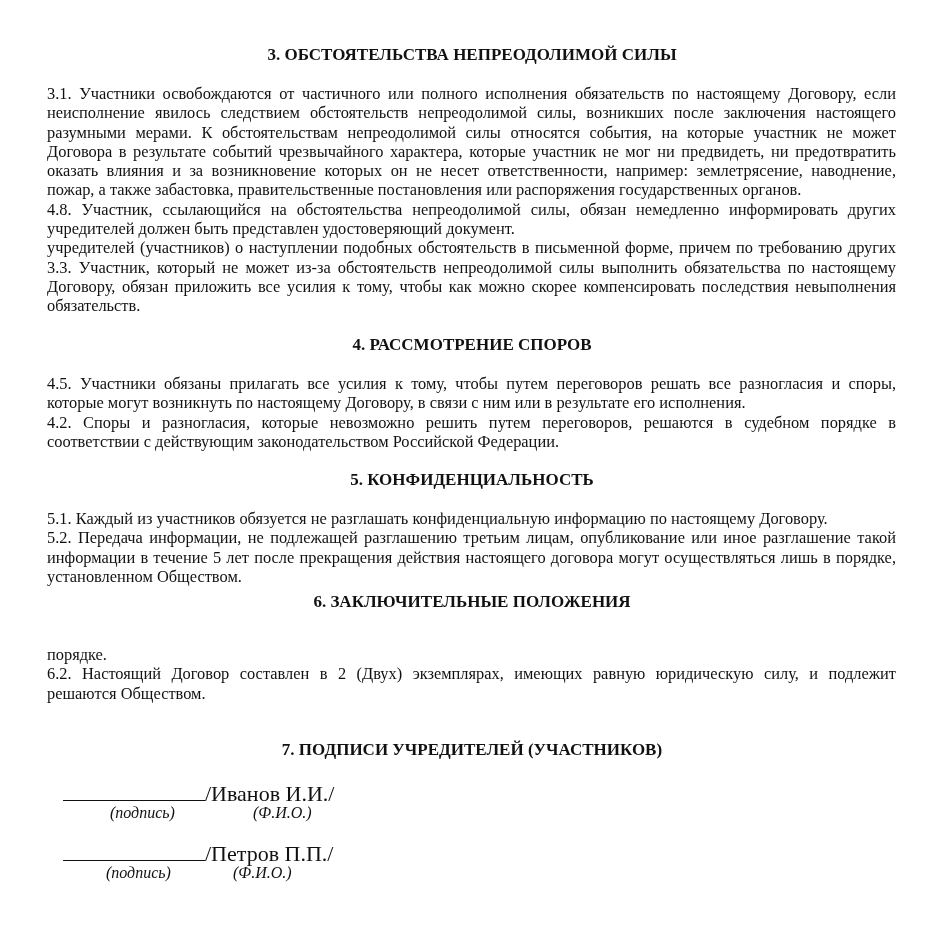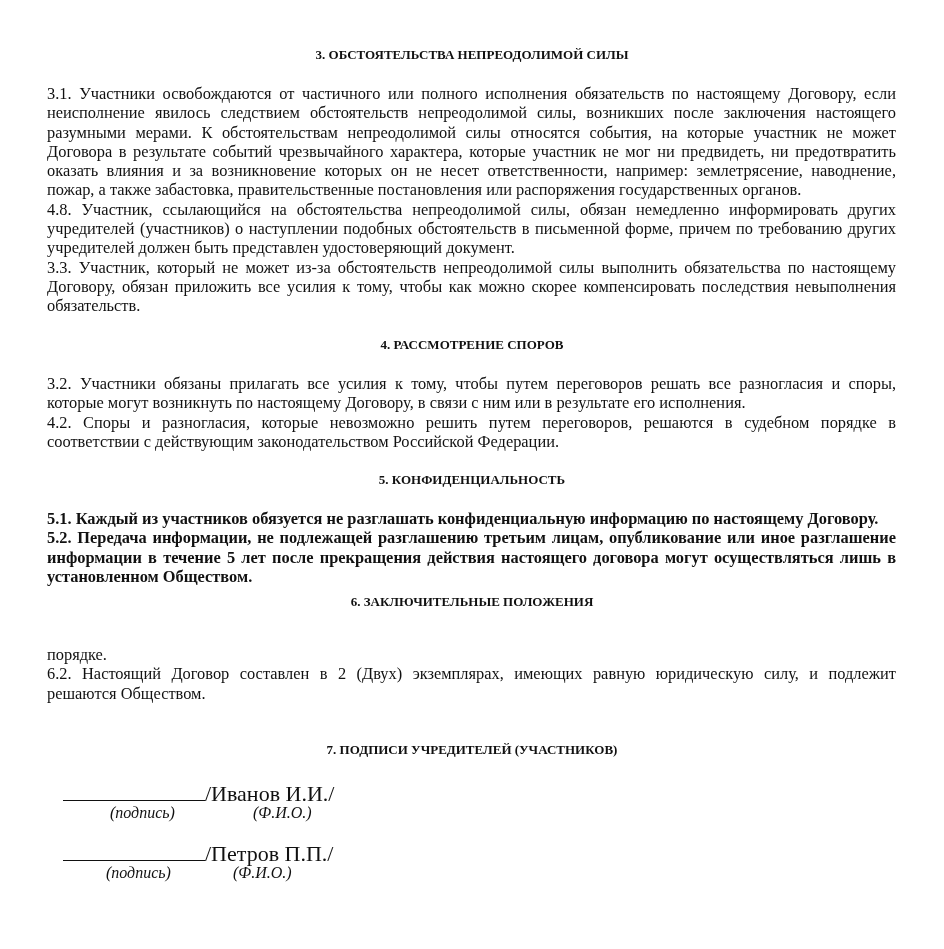--- a/index.html
+++ b/index.html
@@ -4,21 +4,21 @@
 <style>
   html, body { margin: 0; padding: 0; background: #ffffff; }
   body {
     width: 944px; height: 949px; overflow: hidden;
     font-family: "Liberation Serif", "DejaVu Serif", serif;
     color: #111111;
   }
   .page { position: relative; width: 944px; height: 949px; }
   .heading {
     position: absolute; left: 0; width: 944px; text-align: center;
-    font-weight: bold; font-size: 13px; line-height: 20px;
+    font-weight: bold; font-size: 17px; line-height: 20px;
   }
   .para {
     position: absolute; left: 47px; width: 849px;
     font-size: 16.4px; line-height: 19.3px;
     text-align: justify;
   }
   .line { display: block; height: 19.3px; white-space: nowrap; }
   .line.j { text-align: justify; text-align-last: justify; white-space: normal; overflow: hidden; }
   .sig { position: absolute; font-size: 22px; line-height: 19px; white-space: nowrap; }
   .sig .rule { display: inline-block; border-bottom: 1px solid #111; vertical-align: baseline; height: 14px; }
@@ -31,37 +31,37 @@
 
   <div class="heading" style="top:45px;">3. ОБСТОЯТЕЛЬСТВА НЕПРЕОДОЛИМОЙ СИЛЫ</div>
   <div class="para" style="top:84px;">
     <span class="line j">3.1. Участники освобождаются от частичного или полного исполнения обязательств по настоящему Договору, если</span>
     <span class="line j">неисполнение явилось следствием обстоятельств непреодолимой силы, возникших после заключения настоящего</span>
     <span class="line j">разумными мерами. К обстоятельствам непреодолимой силы относятся события, на которые участник не может</span>
     <span class="line j">Договора в результате событий чрезвычайного характера, которые участник не мог ни предвидеть, ни предотвратить</span>
     <span class="line j">оказать влияния и за возникновение которых он не несет ответственности, например: землетрясение, наводнение,</span>
     <span class="line">пожар, а также забастовка, правительственные постановления или распоряжения государственных органов.</span>
     <span class="line j">4.8. Участник, ссылающийся на обстоятельства непреодолимой силы, обязан немедленно информировать других</span>
+    <span class="line">учредителей должен быть представлен удостоверяющий документ.</span>
     <span class="line j">учредителей (участников) о наступлении подобных обстоятельств в письменной форме, причем по требованию других</span>
-    <span class="line">учредителей должен быть представлен удостоверяющий документ.</span>
     <span class="line j">3.3. Участник, который не может из-за обстоятельств непреодолимой силы выполнить обязательства по настоящему</span>
     <span class="line j">Договору, обязан приложить все усилия к тому, чтобы как можно скорее компенсировать последствия невыполнения</span>
     <span class="line">обязательств.</span>
   </div>
 
   <div class="heading" style="top:335px;">4. РАССМОТРЕНИЕ СПОРОВ</div>
   <div class="para" style="top:374px;">
-    <span class="line j">3.2. Участники обязаны прилагать все усилия к тому, чтобы путем переговоров решать все разногласия и споры,</span>
+    <span class="line j">4.5. Участники обязаны прилагать все усилия к тому, чтобы путем переговоров решать все разногласия и споры,</span>
     <span class="line">которые могут возникнуть по настоящему Договору, в связи с ним или в результате его исполнения.</span>
     <span class="line j">4.2. Споры и разногласия, которые невозможно решить путем переговоров, решаются в судебном порядке в</span>
     <span class="line">соответствии с действующим законодательством Российской Федерации.</span>
   </div>
 
   <div class="heading" style="top:470px;">5. КОНФИДЕНЦИАЛЬНОСТЬ</div>
-  <div class="para" style="top:509px;font-weight:bold;">
+  <div class="para" style="top:509px;">
     <span class="line">5.1. Каждый из участников обязуется не разглашать конфиденциальную информацию по настоящему Договору.</span>
     <span class="line j">5.2. Передача информации, не подлежащей разглашению третьим лицам, опубликование или иное разглашение такой</span>
     <span class="line j">информации в течение 5 лет после прекращения действия настоящего договора могут осуществляться лишь в порядке,</span>
     <span class="line">установленном Обществом.</span>
   </div>
 
   <div class="heading" style="top:592px;">6. ЗАКЛЮЧИТЕЛЬНЫЕ ПОЛОЖЕНИЯ</div>
   <div class="para" style="top:645px;">
     <span class="line">порядке.</span>
     <span class="line j">6.2. Настоящий Договор составлен в 2 (Двух) экземплярах, имеющих равную юридическую силу, и подлежит</span>

